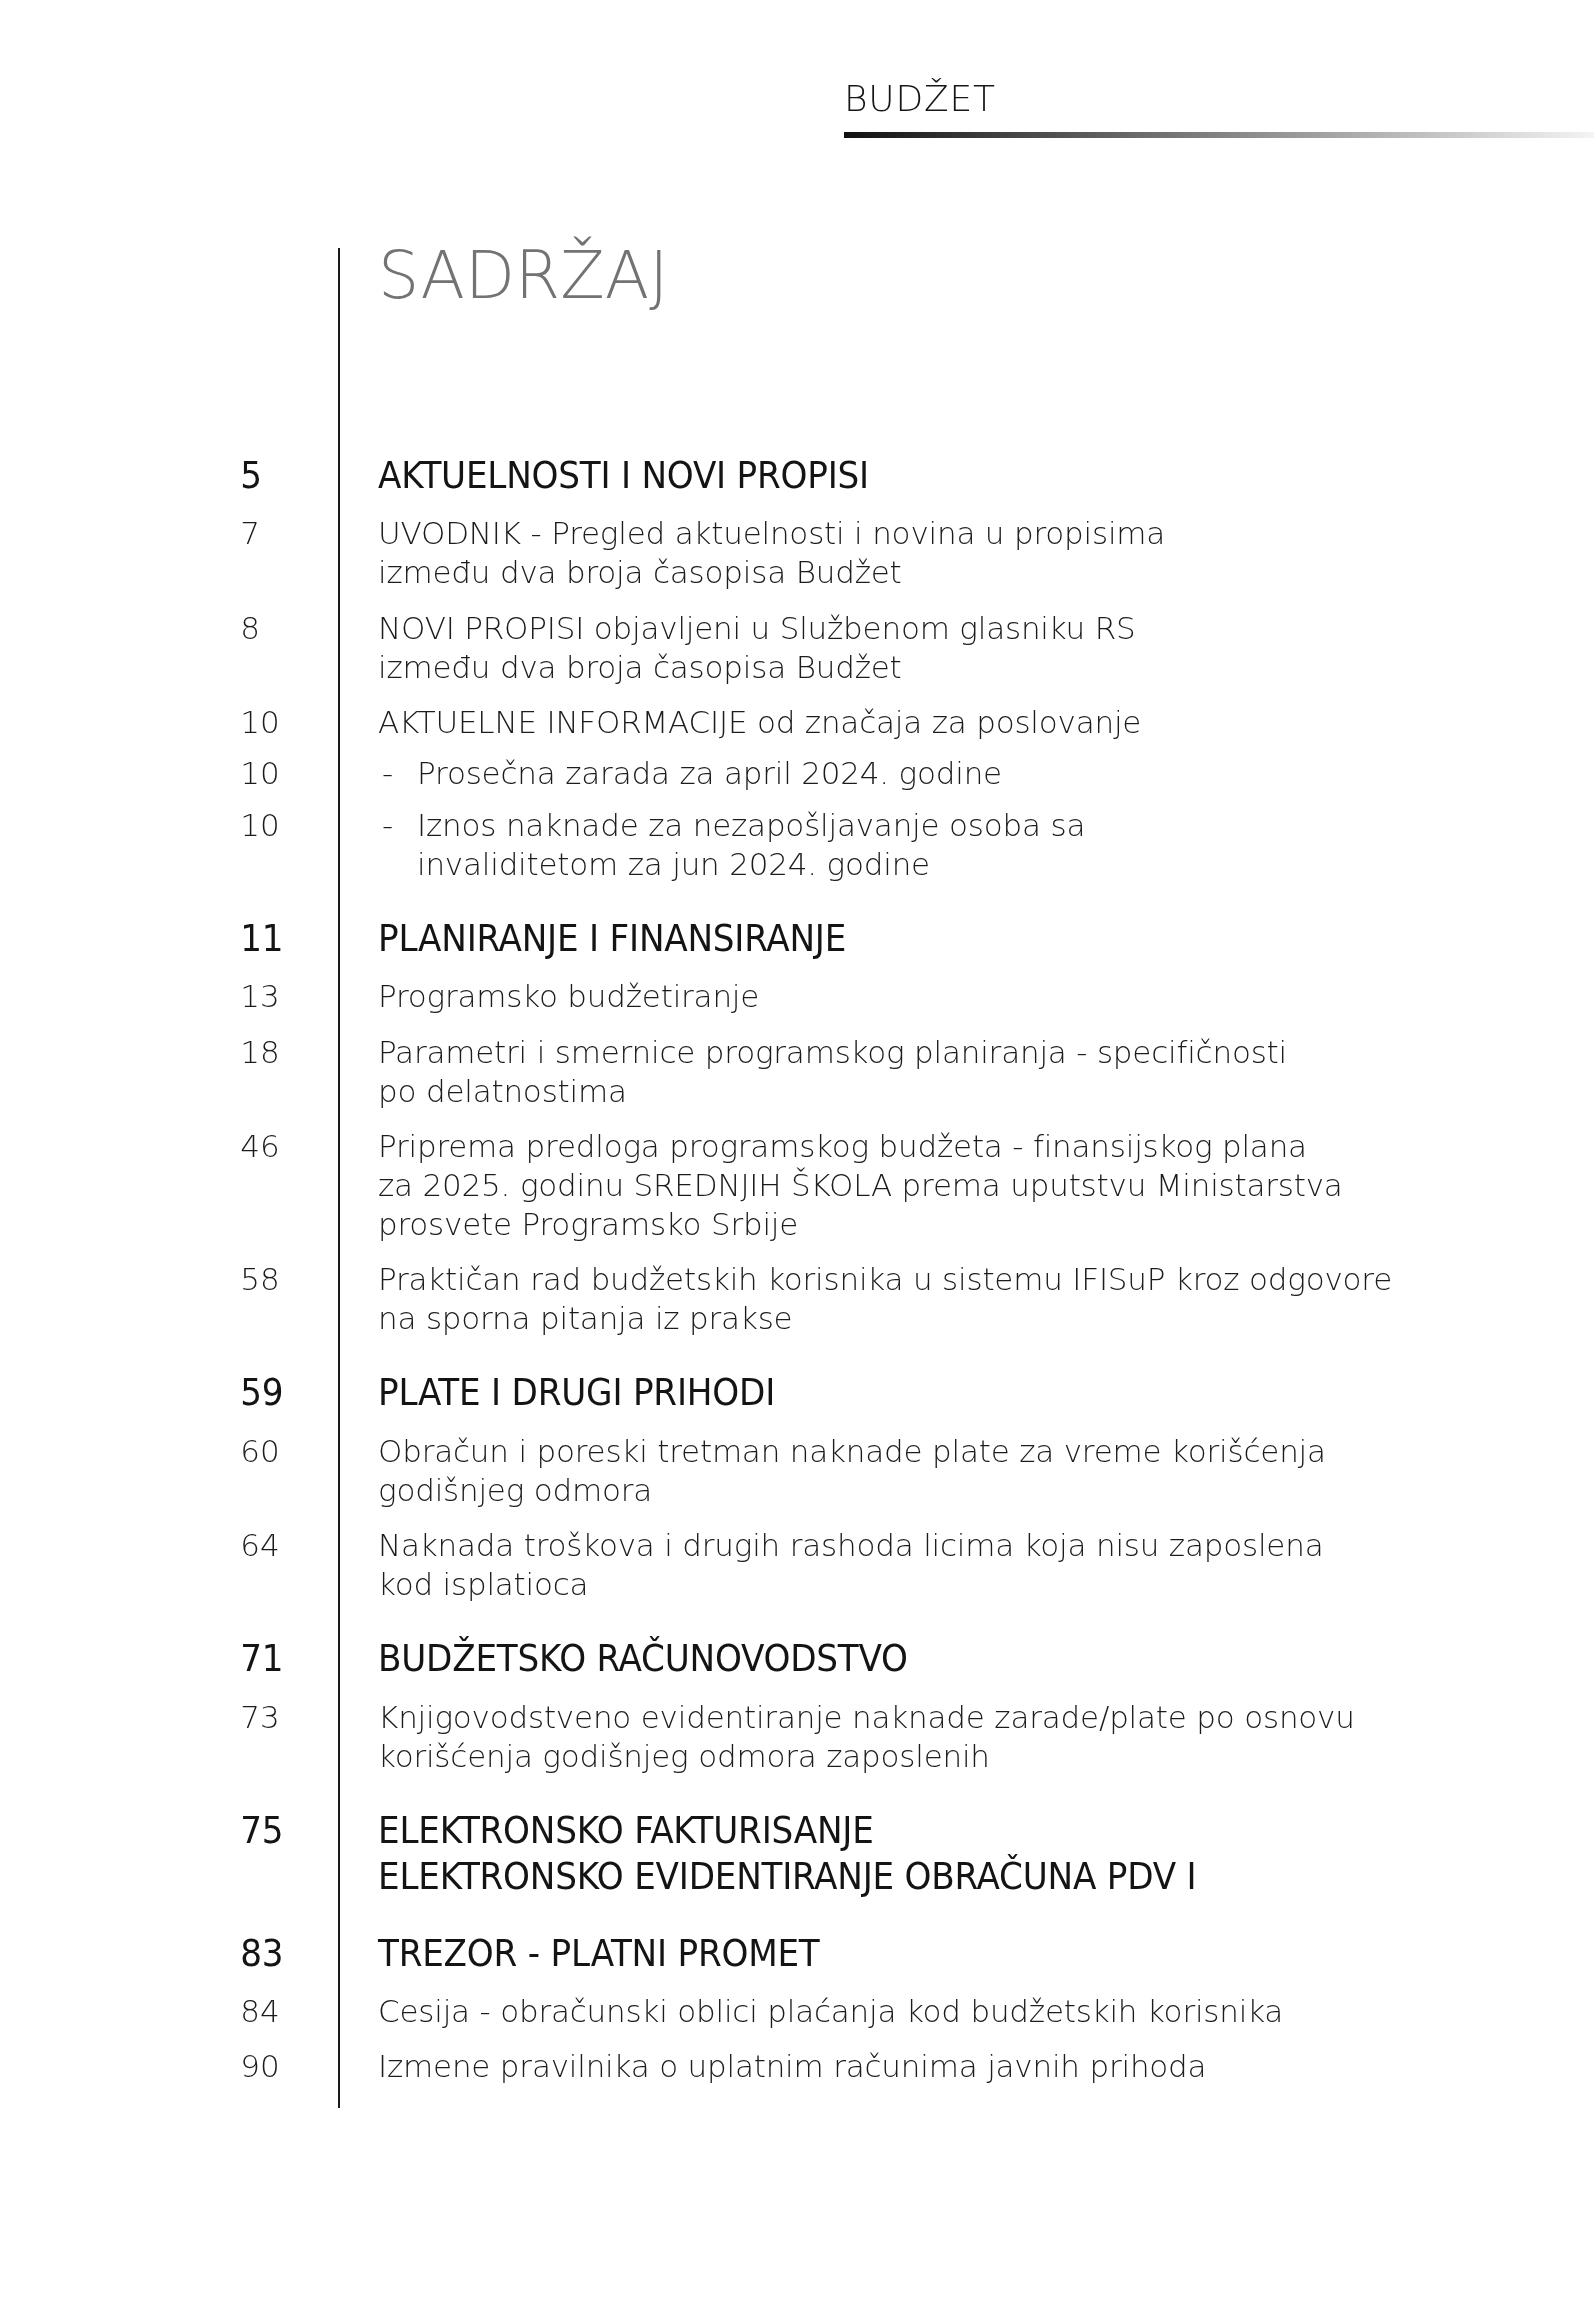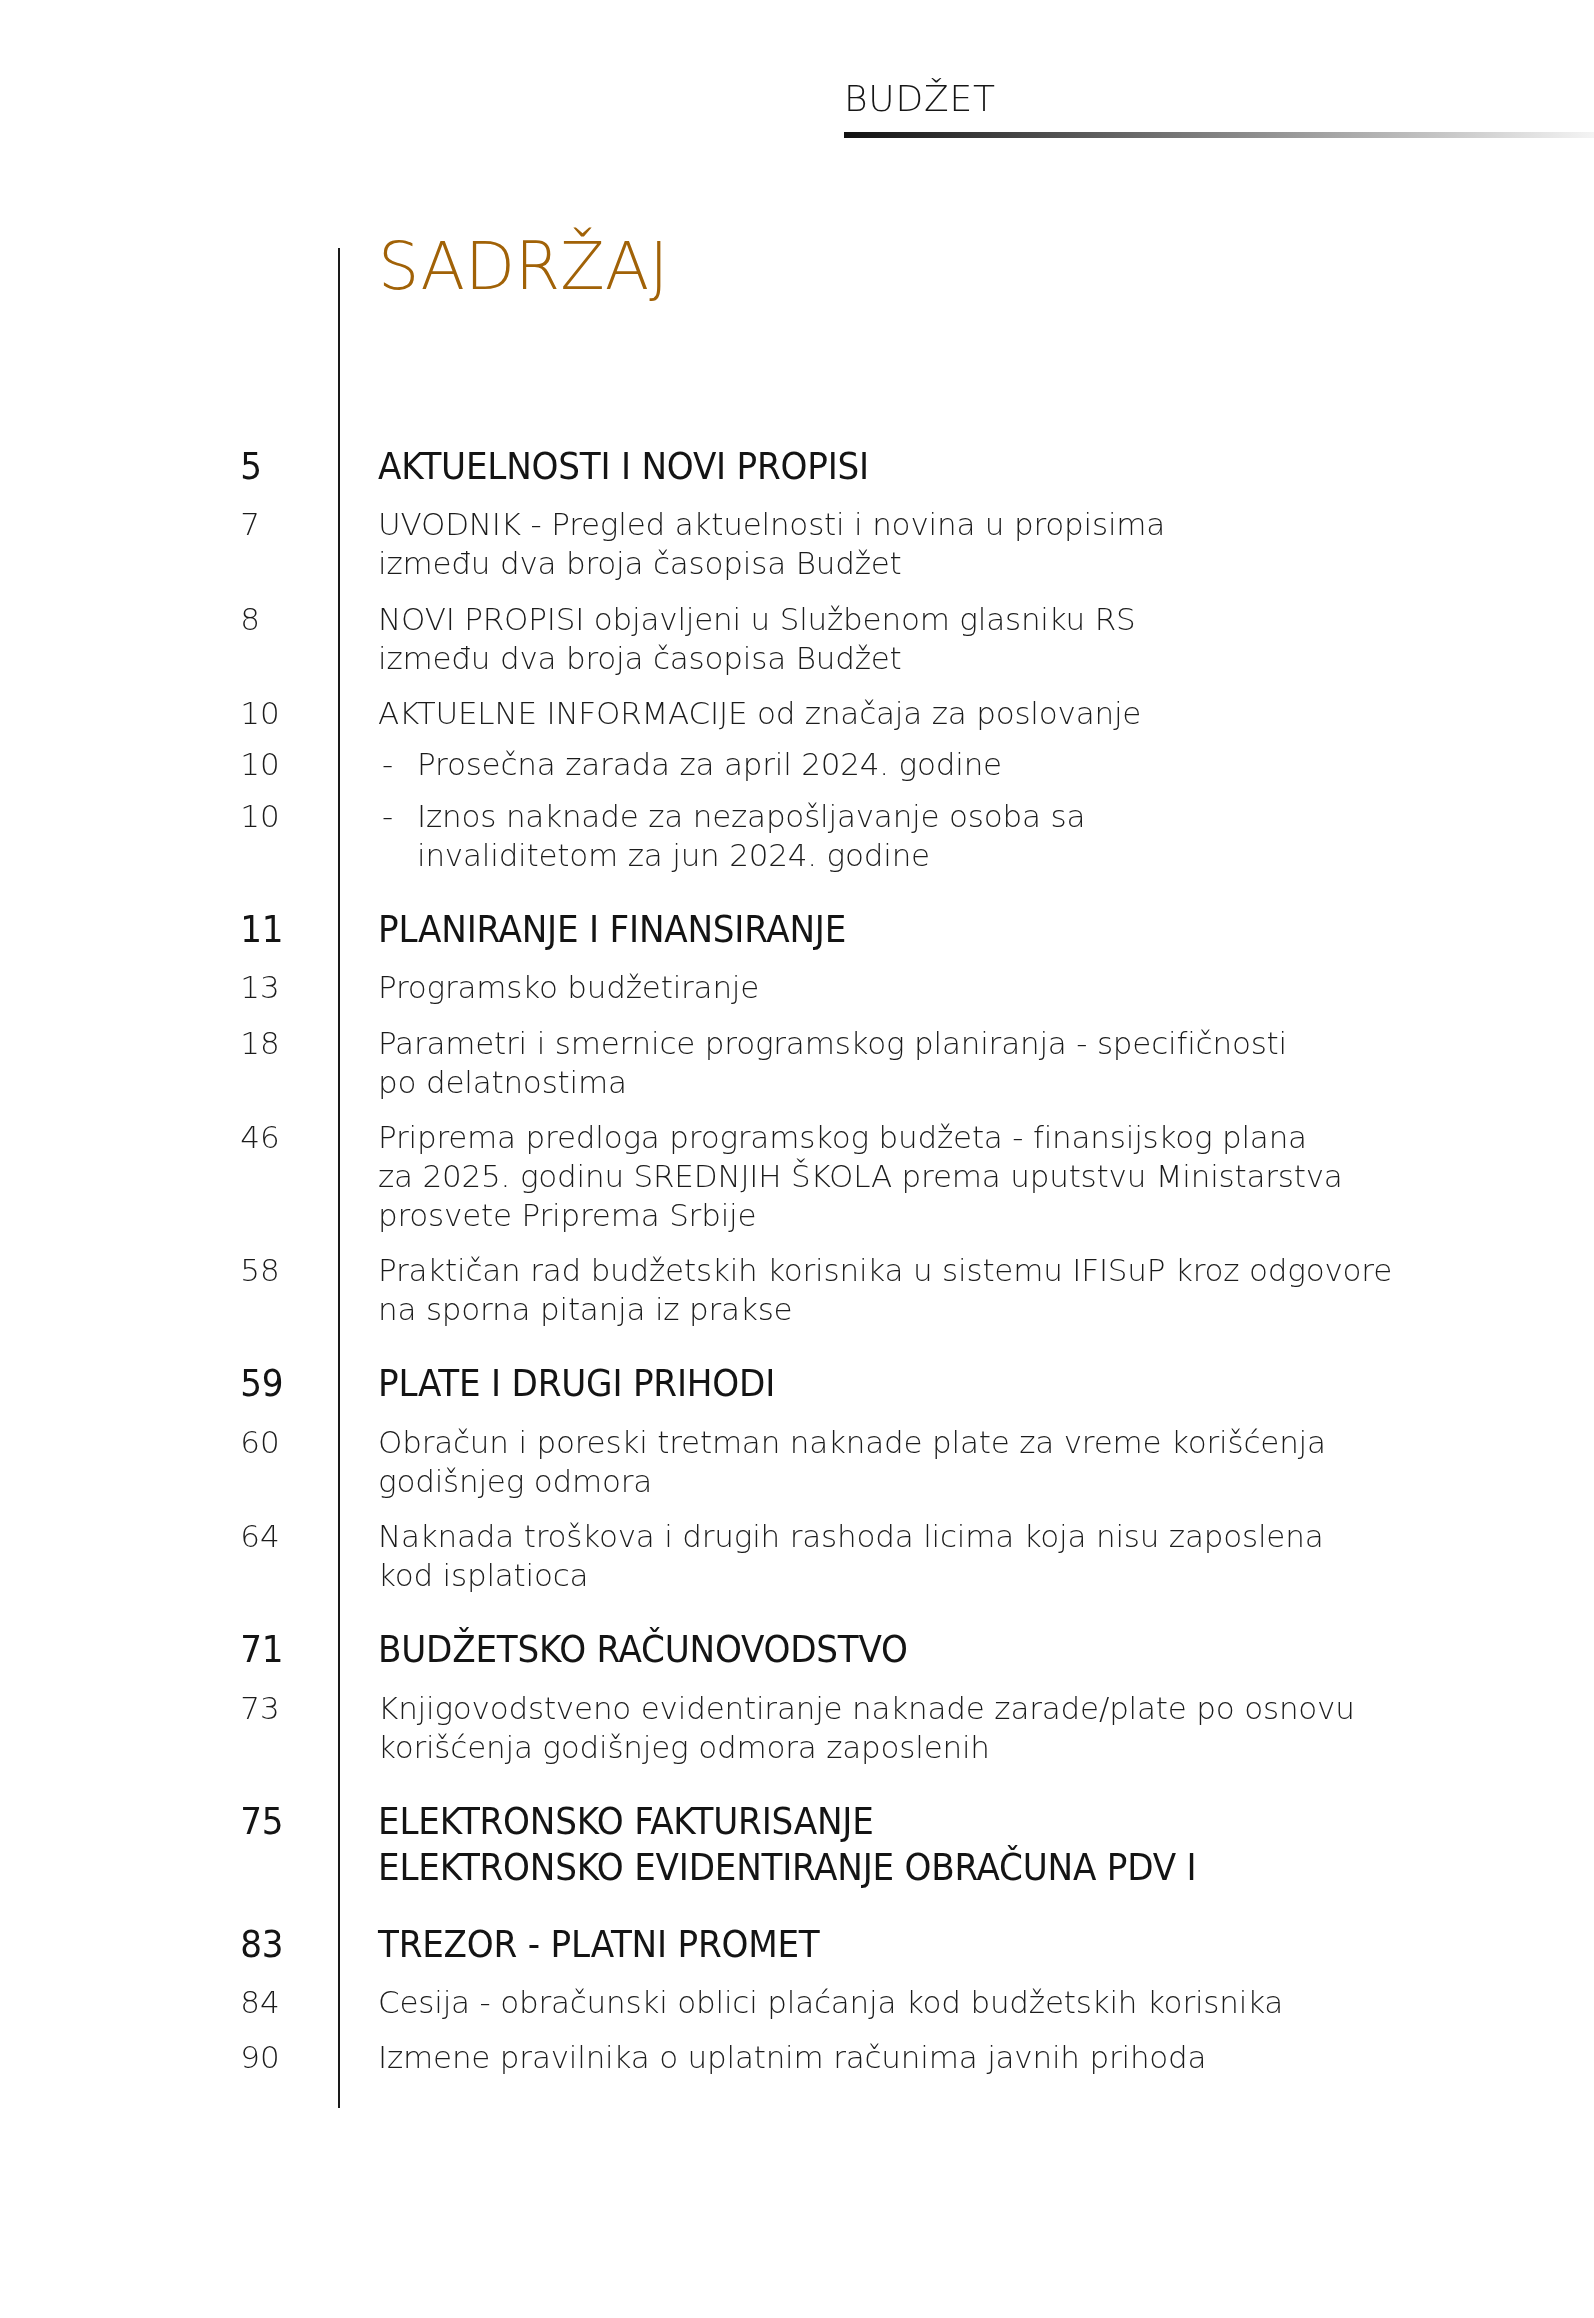--- a/index.html
+++ b/index.html
@@ -24,23 +24,23 @@
     width:750px;height:5.7px;
   }
   
   .vrule{
     position:absolute;left:338px;top:248px;
     width:1.6px;height:1911px;
   }
   
   .toc{position:absolute;left:0;top:222px;width:1594px;}
   .title{
-    margin:4px 0 135px 378px;
+    margin:13px 0 135px 378px;
     font-size:65px;line-height:82px;font-weight:300;
-    letter-spacing:0;color:#a16207;white-space:nowrap;
+    letter-spacing:0;color:#737373;white-space:nowrap;
   }
   .toc-row{
     display:grid;grid-template-columns:141px 1fr;
     padding-left:237px;padding-right:98px;
     margin-top:16.4px;
   }
   .toc-row .num{
     font-size:31px;line-height:39px;font-weight:300;
     padding-left:3.3px;color:#1c1c1c;
   }
@@ -141,21 +141,21 @@
             <div class="line first">Parametri i smernice programskog planiranja - specifičnosti</div>
             <div class="line">po delatnostima</div>
           </div>
   </div>
 
   <div class="toc-row entry">
     <div class="num">46</div>
     <div class="txt">
             <div class="line first">Priprema predloga programskog budžeta - finansijskog plana</div>
             <div class="line">za 2025. godinu SREDNJIH ŠKOLA prema uputstvu Ministarstva</div>
-            <div class="line">prosvete Priprema Srbije</div>
+            <div class="line">prosvete Programsko Srbije</div>
           </div>
   </div>
 
   <div class="toc-row entry">
     <div class="num">58</div>
     <div class="txt">
             <div class="line first">Praktičan rad budžetskih korisnika u sistemu IFISuP kroz odgovore</div>
             <div class="line">na sporna pitanja iz prakse</div>
           </div>
   </div>

